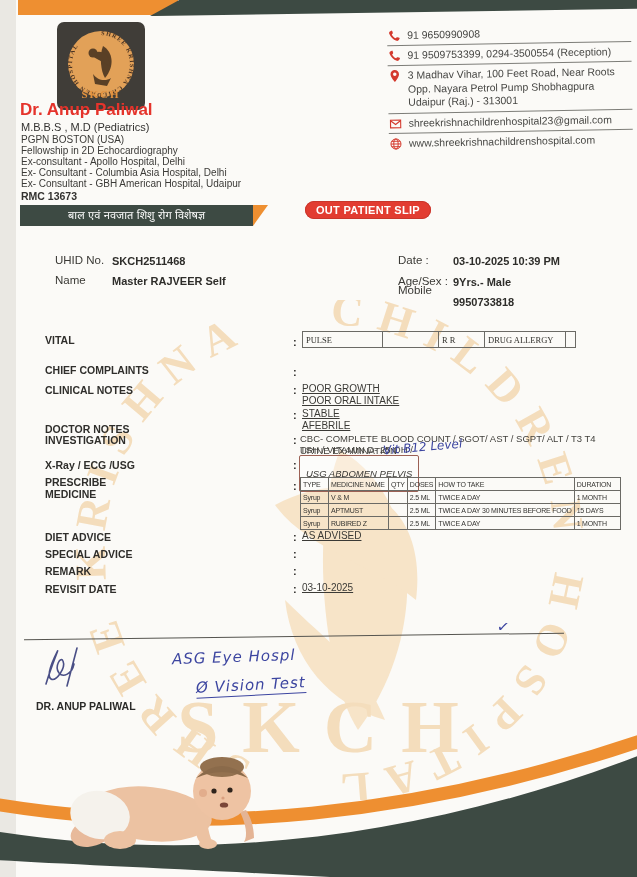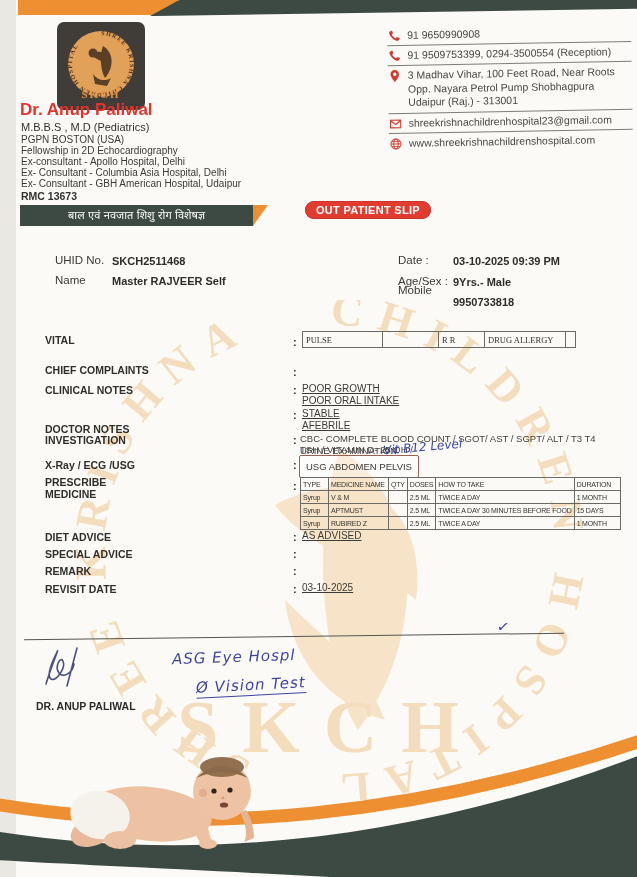--- a/index.html
+++ b/index.html
@@ -38,22 +38,22 @@
   .lbl{font-size:10.5px;font-weight:bold;color:#2f2e2b;}
   .colon{font-size:11px;font-weight:bold;color:#2f2e2b;left:293px;}
   .val{font-size:10px;color:#3b3a36;text-decoration:underline;}
   .inv{font-size:9.5px;color:#403f3b;}
   table{border-collapse:collapse;}
   .vitals td{border:1px solid #6b6a65;font-family:"Liberation Serif",serif;font-size:8.5px;
      color:#33322e;height:15px;padding:0 3px;white-space:nowrap;overflow:hidden;}
   .vitals .b{font-weight:bold;}
   .meds td,.meds th{border:1px solid #6b6a65;font-size:7px;color:#353431;font-weight:normal;
      text-align:left;height:12px;padding:0 2px;white-space:nowrap;overflow:hidden;letter-spacing:-.2px;}
-  .xbox{left:299px;top:455px;border:1px solid #9c6155;border-radius:2px;padding:5px 6px;
-     font-size:9.5px;color:#3b3a36;background:rgba(255,255,255,.35);}
+  .xbox{left:299px;top:455px;border:1px solid #9c6155;border-radius:2px;padding:12px 6px;
+     font-size:9.5px;color:#3b3a36;background:rgba(255,255,255,.35);font-style:italic;}
   
   .hw{color:#3c45a0;font-style:italic;font-family:"DejaVu Sans",sans-serif;}
   .hw-inv{left:383px;top:440px;font-size:12px;transform:rotate(-5deg);}
   .hw1{left:172px;top:648px;font-size:15px;transform:rotate(-2deg);letter-spacing:1px;}
   .hw2{left:196px;top:676px;font-size:15px;transform:rotate(-3deg);letter-spacing:1px;
        border-bottom:1.6px solid #3c45a0;padding-bottom:1px;}
   .hw-tick{left:497px;top:618px;font-size:15px;font-weight:bold;transform:rotate(8deg);}
   .sepline{left:24px;top:636px;width:540px;border-top:1.5px solid #55544f;transform:rotate(-.7deg);}
   .sig-name{left:36px;top:700px;font-size:10.5px;font-weight:bold;color:#2b2b29;}
   .z2{z-index:2;}
@@ -175,21 +175,21 @@
         </svg>
       <span>www.shreekrishnachildrenshospital.com</span>
     </div>
   </div>
 
   <div class="abs ser z2" style="left:55px;top:254px">UHID No.</div>
   <div class="abs bval z2" style="left:112px;top:255px">SKCH2511468</div>
   <div class="abs ser z2" style="left:55px;top:274px">Name</div>
   <div class="abs bval z2" style="left:112px;top:275px">Master RAJVEER Self</div>
   <div class="abs ser z2" style="left:398px;top:254px">Date :</div>
-  <div class="abs bval z2" style="left:453px;top:255px">03-10-2025 09:39 PM</div>
+  <div class="abs bval z2" style="left:453px;top:255px">03-10-2025 10:39 PM</div>
   <div class="abs ser z2" style="left:398px;top:275px">Age/Sex :</div>
   <div class="abs bval z2" style="left:453px;top:276px">9Yrs.- Male</div>
   <div class="abs ser z2" style="left:398px;top:284px">Mobile</div>
   <div class="abs bval z2" style="left:453px;top:296px">9950733818</div>
 
   <div class="abs lbl z2" style="left:45px;top:334px">VITAL</div>
   <div class="abs colon z2" style="top:336px">:</div>
   <div class="abs lbl z2" style="left:45px;top:364px">CHIEF COMPLAINTS</div>
   <div class="abs colon z2" style="top:366px">:</div>
   <div class="abs lbl z2" style="left:45px;top:384px">CLINICAL NOTES</div>

